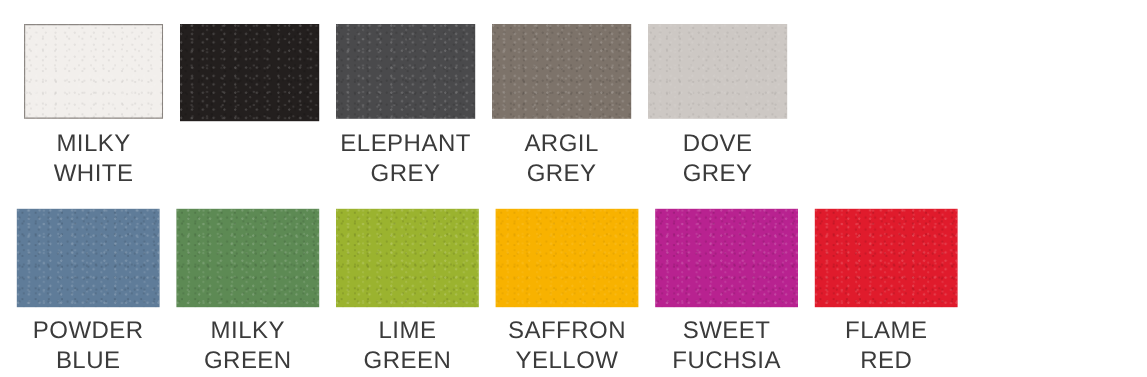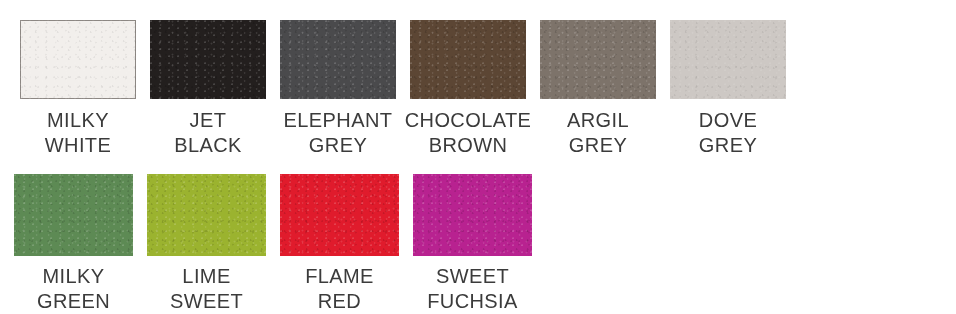--- a/index.html
+++ b/index.html
@@ -102,75 +102,80 @@
         <div class="chip bordered light" style="background-color: rgb(242, 239, 236);">
           <span class="grain"></span>
         </div>
         <div class="label">MILKY
 WHITE</div>
       </div>
       <div class="swatch-cell">
         <div class="chip" style="background-color: rgb(35, 31, 30);">
           <span class="grain"></span>
         </div>
-        <div class="label">JET
-BLACK</div>
       </div>
       <div class="swatch-cell">
         <div class="chip" style="background-color: rgb(74, 74, 76);">
           <span class="grain"></span>
         </div>
         <div class="label">ELEPHANT
 GREY</div>
-      </div>
-      <div class="swatch-cell">
-        <div class="chip" style="background-color: rgb(92, 70, 52);">
-          <span class="grain"></span>
-        </div>
-        <div class="label">CHOCOLATE
-BROWN</div>
       </div>
       <div class="swatch-cell">
         <div class="chip" style="background-color: rgb(125, 115, 106);">
           <span class="grain"></span>
         </div>
         <div class="label">ARGIL
 GREY</div>
       </div>
       <div class="swatch-cell">
         <div class="chip light" style="background-color: rgb(205, 200, 196);">
           <span class="grain"></span>
         </div>
         <div class="label">DOVE
 GREY</div>
       </div>
     </div>
   <div class="row row-bottom">
       <div class="swatch-cell">
+        <div class="chip" style="background-color: rgb(95, 124, 153);">
+          <span class="grain"></span>
+        </div>
+        <div class="label">POWDER
+BLUE</div>
+      </div>
+      <div class="swatch-cell">
         <div class="chip" style="background-color: rgb(93, 138, 84);">
           <span class="grain"></span>
         </div>
         <div class="label">MILKY
 GREEN</div>
       </div>
       <div class="swatch-cell">
         <div class="chip" style="background-color: rgb(155, 179, 47);">
           <span class="grain"></span>
         </div>
         <div class="label">LIME
-SWEET</div>
+GREEN</div>
+      </div>
+      <div class="swatch-cell">
+        <div class="chip light" style="background-color: rgb(248, 178, 0);">
+          <span class="grain"></span>
+        </div>
+        <div class="label">SAFFRON
+YELLOW</div>
+      </div>
+      <div class="swatch-cell">
+        <div class="chip" style="background-color: rgb(184, 34, 144);">
+          <span class="grain"></span>
+        </div>
+        <div class="label">SWEET
+FUCHSIA</div>
       </div>
       <div class="swatch-cell">
         <div class="chip" style="background-color: rgb(224, 27, 44);">
           <span class="grain"></span>
         </div>
         <div class="label">FLAME
 RED</div>
       </div>
-      <div class="swatch-cell">
-        <div class="chip" style="background-color: rgb(184, 34, 144);">
-          <span class="grain"></span>
-        </div>
-        <div class="label">SWEET
-FUCHSIA</div>
-      </div>
     </div>
 </div>
 
 </body></html>

